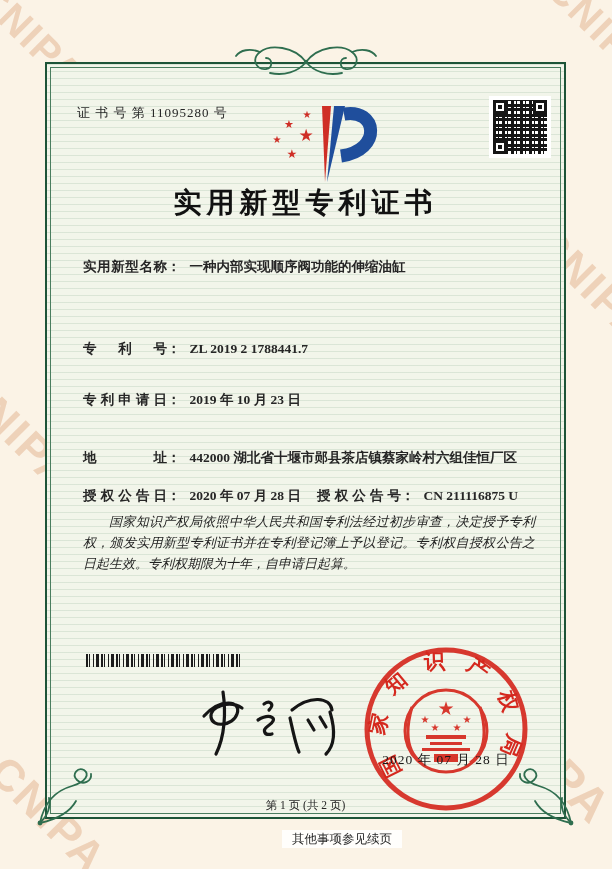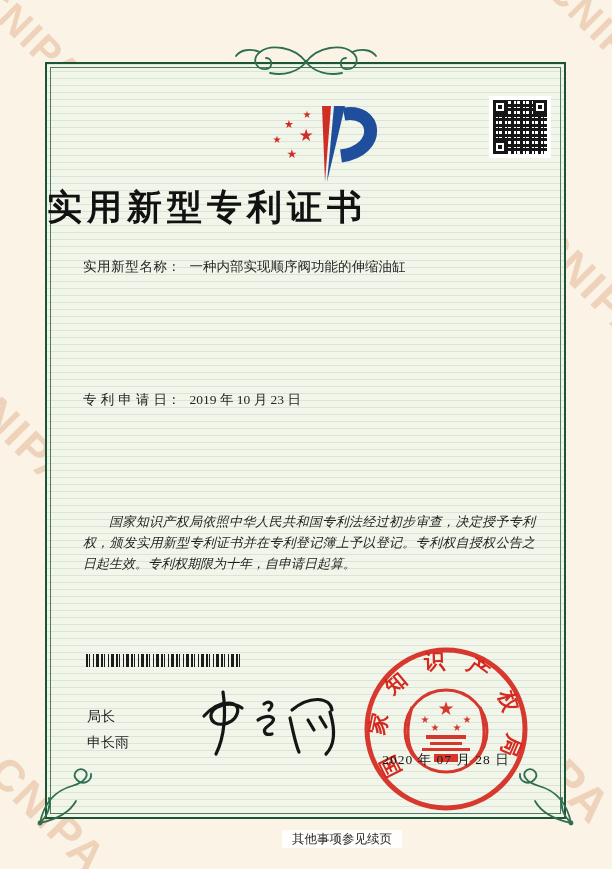--- a/index.html
+++ b/index.html
@@ -33,24 +33,24 @@
   .qr-inner { position:relative; width:54px; height:54px;
       background:
         repeating-linear-gradient(90deg,#161616 0 3px, rgba(0,0,0,0) 3px 5px, #161616 5px 6px, rgba(0,0,0,0) 6px 9px),
         repeating-linear-gradient(0deg,#fff 0 3px, rgba(255,255,255,0) 3px 6px, #fff 6px 7px, rgba(255,255,255,0) 7px 10px),
         #161616; }
   .finder { position:absolute; width:14px; height:14px; border:3px solid #161616; background:#fff; }
   .finder::after { content:""; position:absolute; inset:2px; background:#161616; }
   .finder.tl { left:0; top:0; } .finder.tr { right:0; top:0; } .finder.bl { left:0; bottom:0; }
 
   .logo { position:absolute; left:190px; top:34px; }
-  .title { position:absolute; left:0; top:120px; width:100%; 
-           font-size:35px; font-weight:bold; letter-spacing:5px; color:#111; }
-
-  .frow { position:absolute; left:36px; font-size:13.5px; white-space:nowrap; }
+  .title { position:absolute; left:0; top:120px; width:100%; text-align:center;
+           font-size:28px; font-weight:bold; letter-spacing:5px; color:#111; }
+
+  .frow { position:absolute; left:36px; font-size:13.5px; white-space:nowrap;font-weight:bold; }
   .flabel { display:inline-block; width:84px; text-align:justify; text-align-last:justify; vertical-align:top; }
   .fcolon { margin-right:9px; }
   .pair2 { position:absolute; left:234px; top:0; white-space:nowrap; }
 
   .paras { position:absolute; left:36px; top:447px; width:452px; font-size:13px;
            line-height:21px; font-style:italic; color:#1e1e1e; }
   .paras p { text-indent:2em; text-align:justify; }
 
   .barcode { position:absolute; left:39px; top:590px; width:157px; height:13px;
       background:repeating-linear-gradient(90deg,
@@ -107,20 +107,21 @@
     </svg>
     <svg class="corner-fl br" width="64" height="64" viewBox="0 0 64 64">
       <g fill="none" stroke="#2f6e4f" stroke-width="1.8" stroke-linecap="round">
         <path d="M6,58 C10,38 20,26 38,21 C52,17 56,9 50,5 C44,2 37,9 43,15 C49,21 58,16 57,9"></path>
         <path d="M6,58 C24,54 36,47 42,36"></path>
         <path d="M6,58 C14,50 17,42 15,33"></path>
       </g>
       <circle cx="6" cy="58" r="2.4" fill="#2f6e4f"></circle>
     </svg>
 
+    <div class="cert-no">证 书 号 第 11095280 号</div>
 
     <div class="qr">
       <div class="qr-inner">
         <div class="finder tl"></div>
           <div class="finder tr"></div>
           <div class="finder bl"></div>
       </div>
     </div>
 
     <svg class="logo" width="160" height="90" viewBox="0 0 160 90">
@@ -132,34 +133,42 @@
       <polygon points="85,8 94,8 88,84" fill="#cf2e26"></polygon>
       <polygon points="97,8 108,8 90,84" fill="#1f4e9c"></polygon>
       <path d="M107,16 C140,10 146,52 104,58" fill="none" stroke="#1f4e9c" stroke-width="13"></path>
     </svg>
 
     <div class="title">实用新型专利证书</div>
 
     <div class="frow" style="top:194px">
       <span class="flabel">实用新型名称</span><span class="fcolon">：</span><span class="fvalue">一种内部实现顺序阀功能的伸缩油缸</span>
     </div>
+    <div class="frow" style="top:276px">
+      <span class="flabel">专利号</span><span class="fcolon">：</span><span class="fvalue">ZL 2019 2 1788441.7</span>
+    </div>
     <div class="frow" style="top:327px">
       <span class="flabel">专利申请日</span><span class="fcolon">：</span><span class="fvalue">2019 年 10 月 23 日</span>
     </div>
+    <div class="frow" style="top:385px">
+      <span class="flabel">地址</span><span class="fcolon">：</span><span class="fvalue">442000 湖北省十堰市郧县茶店镇蔡家岭村六组佳恒厂区</span>
+    </div>
+    <div class="frow" style="top:423px">
+      <span class="flabel">授权公告日</span><span class="fcolon">：</span><span class="fvalue">2020 年 07 月 28 日</span>
+      <span class="pair2">
+        <span class="flabel">授权公告号</span><span class="fcolon">：</span><span class="fvalue">CN 211116875 U</span>
+      </span>
+    </div>
 
     <div class="paras">
       <p>国家知识产权局依照中华人民共和国专利法经过初步审查，决定授予专利权，颁发实用新型专利证书并在专利登记簿上予以登记。专利权自授权公告之日起生效。专利权期限为十年，自申请日起算。</p>
     </div>
 
     <div class="barcode"></div>
 
-    <div class="officer">
-      <div>局长</div>
-      <div>申长雨</div>
-    </div>
 
     <svg class="sig" width="150" height="75" viewBox="0 0 150 75">
       <g fill="none" stroke="#151515" stroke-width="3.2" stroke-linecap="round" stroke-linejoin="round">
         <path d="M12,30 C28,12 50,14 45,28 C41,40 20,42 19,31 C18,20 38,14 50,22"></path>
         <path d="M31,6 C34,26 33,50 24,68"></path>
         <path d="M72,18 C78,14 83,18 77,24"></path>
         <path d="M66,34 C78,27 88,32 76,40 C70,44 72,50 80,48"></path>
         <path d="M100,24 C118,9 138,11 140,24"></path>
         <path d="M98,32 C102,50 104,60 107,66"></path>
         <path d="M138,26 C144,46 142,60 134,68"></path>
@@ -186,19 +195,20 @@
           <rect x="64" y="90" width="40" height="4" fill="#d5281e"></rect>
           <rect x="68" y="97" width="32" height="3" fill="#d5281e"></rect>
           <rect x="60" y="103" width="48" height="3" fill="#d5281e"></rect>
           <rect x="72" y="109" width="24" height="8" fill="#d5281e"></rect>
           <path d="M50,62 C42,90 46,108 60,118 M118,62 C126,90 122,108 108,118" fill="none" stroke="#d5281e" stroke-width="3"></path>
         </g>
       </svg>
       <div class="seal-date">2020 年 07 月 28 日</div>
     </div>
 
+    <div class="page-info">第 1 页 (共 2 页)</div>
   </div>
 
   <div class="cont-note">
     <span>其他事项参见续页</span>
   </div>
 
 </div>
 
 </body></html>

